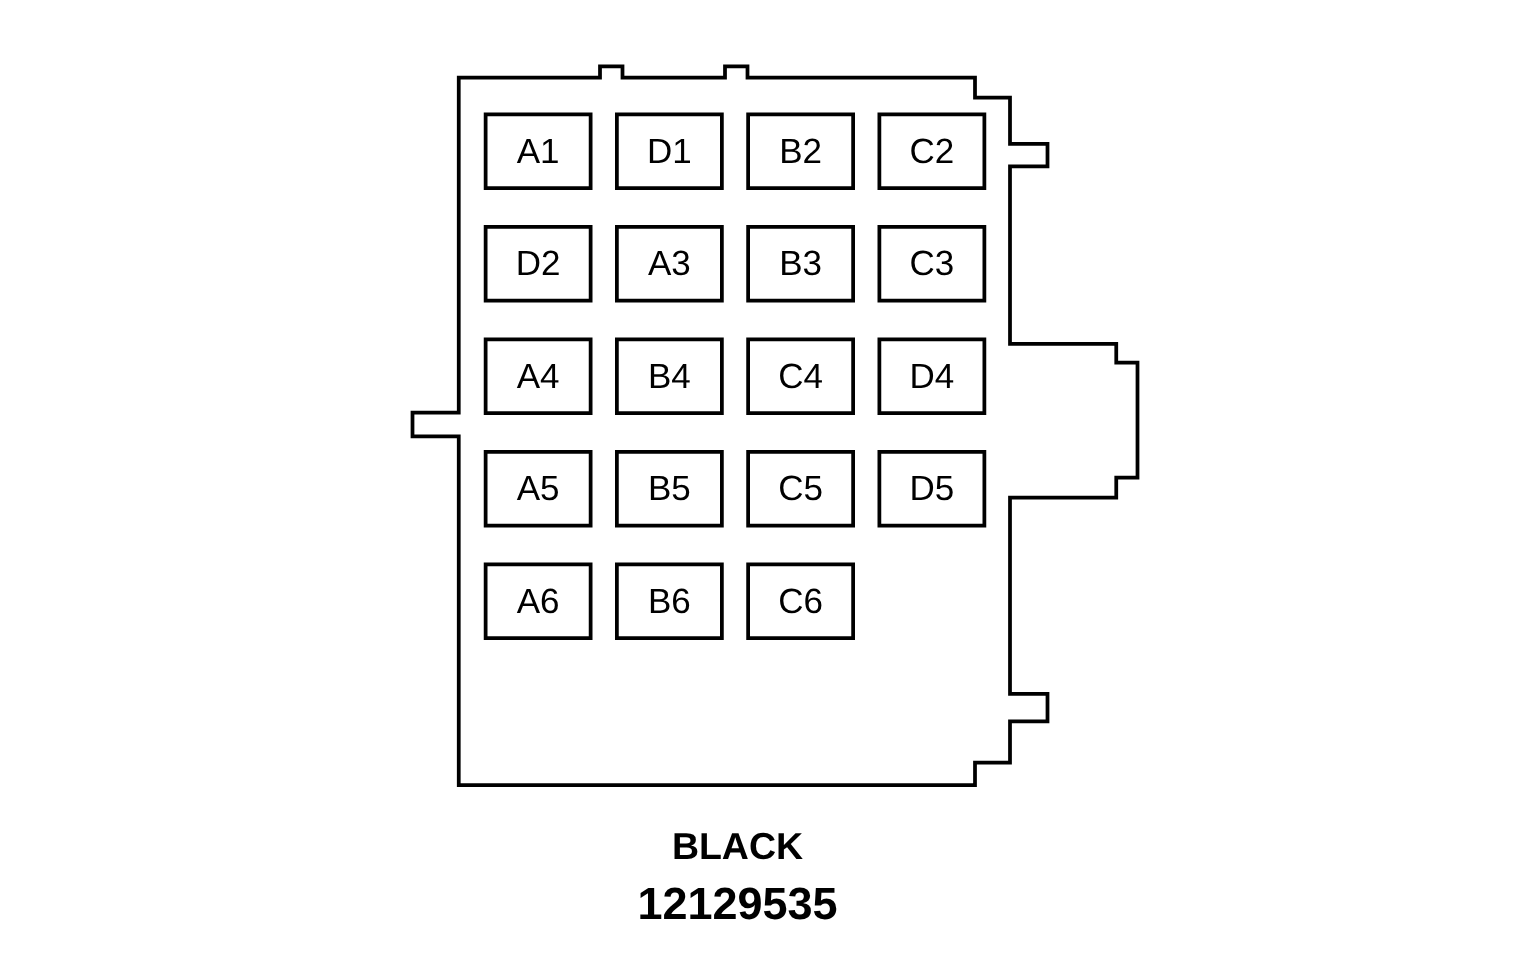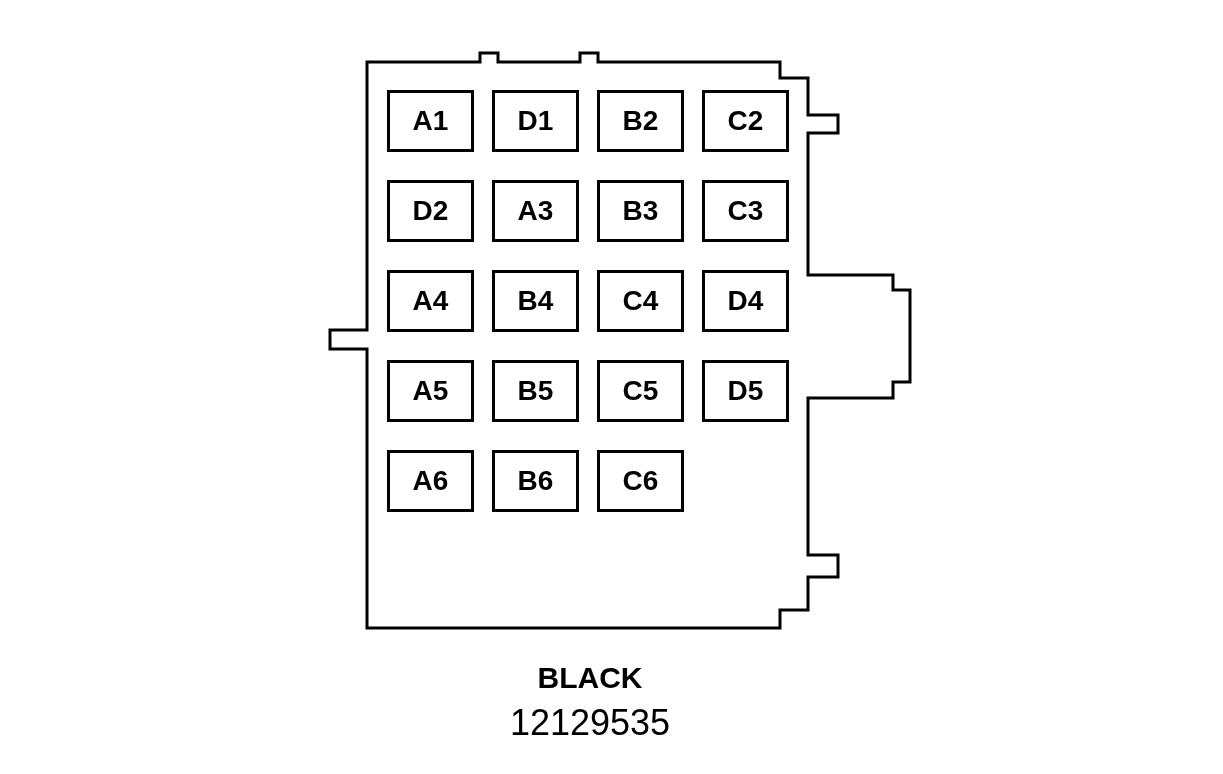--- a/index.html
+++ b/index.html
@@ -38,41 +38,41 @@
     column-gap: 18px;
     row-gap: 28px;
   }
   .pin-cell {
     box-sizing: border-box;
     border: 3px solid #000000;
     display: flex;
     align-items: center;
     justify-content: center;
     font-size: 28px;
-    font-weight: bold;
+    font-weight: normal;
     color: #000000;
     letter-spacing: 0px;
     background: #ffffff;
   }
   .caption {
     position: absolute;
     left: 440px;
     top: 655px;
     width: 300px;
     text-align: center;
     color: #000000;
   }
   .caption .color-label {
     font-size: 30px;
     font-weight: bold;
     line-height: 45px;
   }
   .caption .part-number {
     font-size: 36px;
-    font-weight: normal;
+    font-weight: bold;
     line-height: 45px;
   }
 </style>
 </head>
 <body>
 
 <div class="canvas">
 
   <svg class="outline-svg" viewBox="0 0 1223 774" xmlns="http://www.w3.org/2000/svg" aria-hidden="true">
     <path d="

